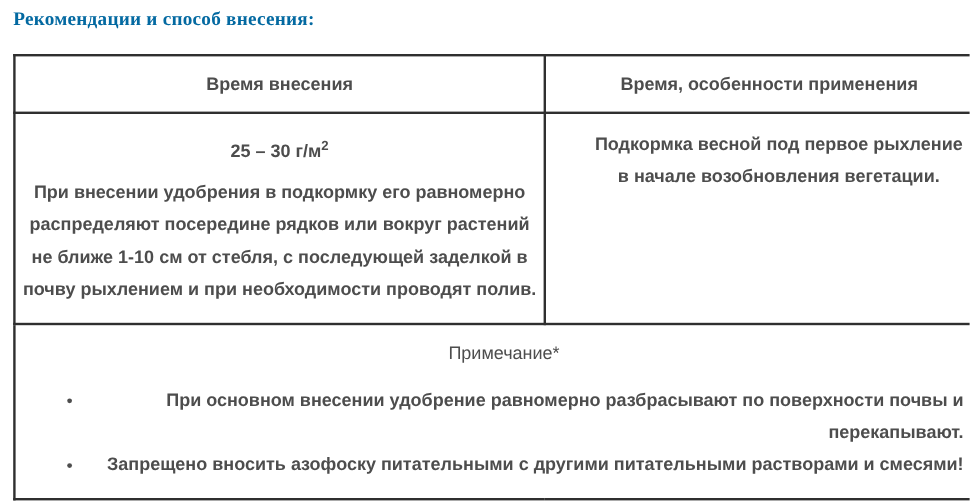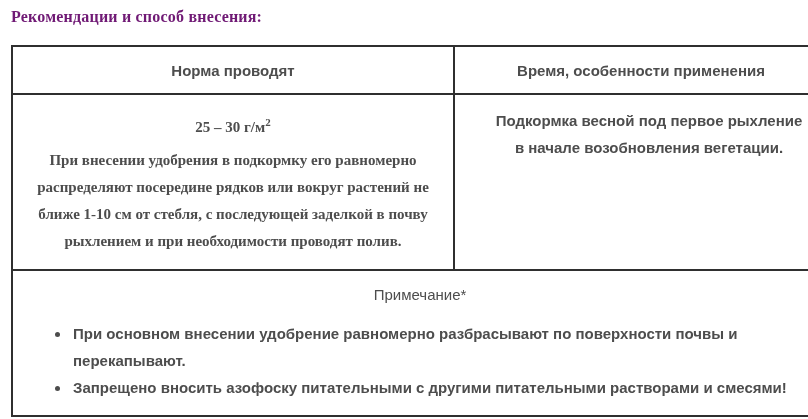--- a/index.html
+++ b/index.html
@@ -14,21 +14,21 @@
   .page {
     box-sizing: border-box;
     width: 808px;
     height: 419px;
     padding: 6px 11px 0 11px;
   }
   .title {
     font-family: "Liberation Serif", "DejaVu Serif", serif;
     font-weight: bold;
     font-size: 16px;
-    color: #701a75;
+    color: #0369a1;
     margin: 2px 0 19px 0;
     letter-spacing: 0.2px;
   }
   table.rec-table {
     border-collapse: collapse;
     width: 776px;
     table-layout: fixed;
     color: #4d4d4d;
     font-size: 15px;
     font-weight: bold;
@@ -44,21 +44,20 @@
     vertical-align: middle;
     font-size: 15px;
     padding: 0 10px;
   }
   .cell-rate {
     text-align: center;
     vertical-align: top;
     padding: 10px 4px 14px 4px;
     height: 158px;
     box-sizing: border-box;
-    font-family: Liberation Serif, serif;
   }
   .rate-amount {
     margin: 12px 0 10px 0;
     line-height: 20px;
   }
   .rate-amount sup {
     font-size: 11px;
     line-height: 0;
   }
   .rate-desc {
@@ -87,33 +86,34 @@
     line-height: 20px;
   }
   .note-list {
     margin: 0;
     padding: 0 10px 0 44px;
     line-height: 27px;
     list-style: disc outside;
   }
   .note-list li {
     padding-left: 2px;
+    text-align: right;
   }
 </style>
 </head>
 <body>
 
 <div class="page">
 
   <h2 class="title">Рекомендации и способ внесения:</h2>
 
   <table class="rec-table">
     <thead>
       <tr>
-        <th class="col-left">Норма проводят</th>
+        <th class="col-left">Время внесения</th>
         <th class="col-right">Время, особенности применения</th>
       </tr>
     </thead>
     <tbody>
       <tr>
         <td class="cell-rate">
           <p class="rate-amount"><span>25 – 30 г/м</span><sup>2</sup></p>
           <p class="rate-desc">При внесении удобрения в подкормку его равномерно распределяют посередине рядков или вокруг растений не ближе 1-10 см от стебля, с последующей заделкой в почву рыхлением и при необходимости проводят полив.</p>
         </td>
         <td class="cell-timing">

